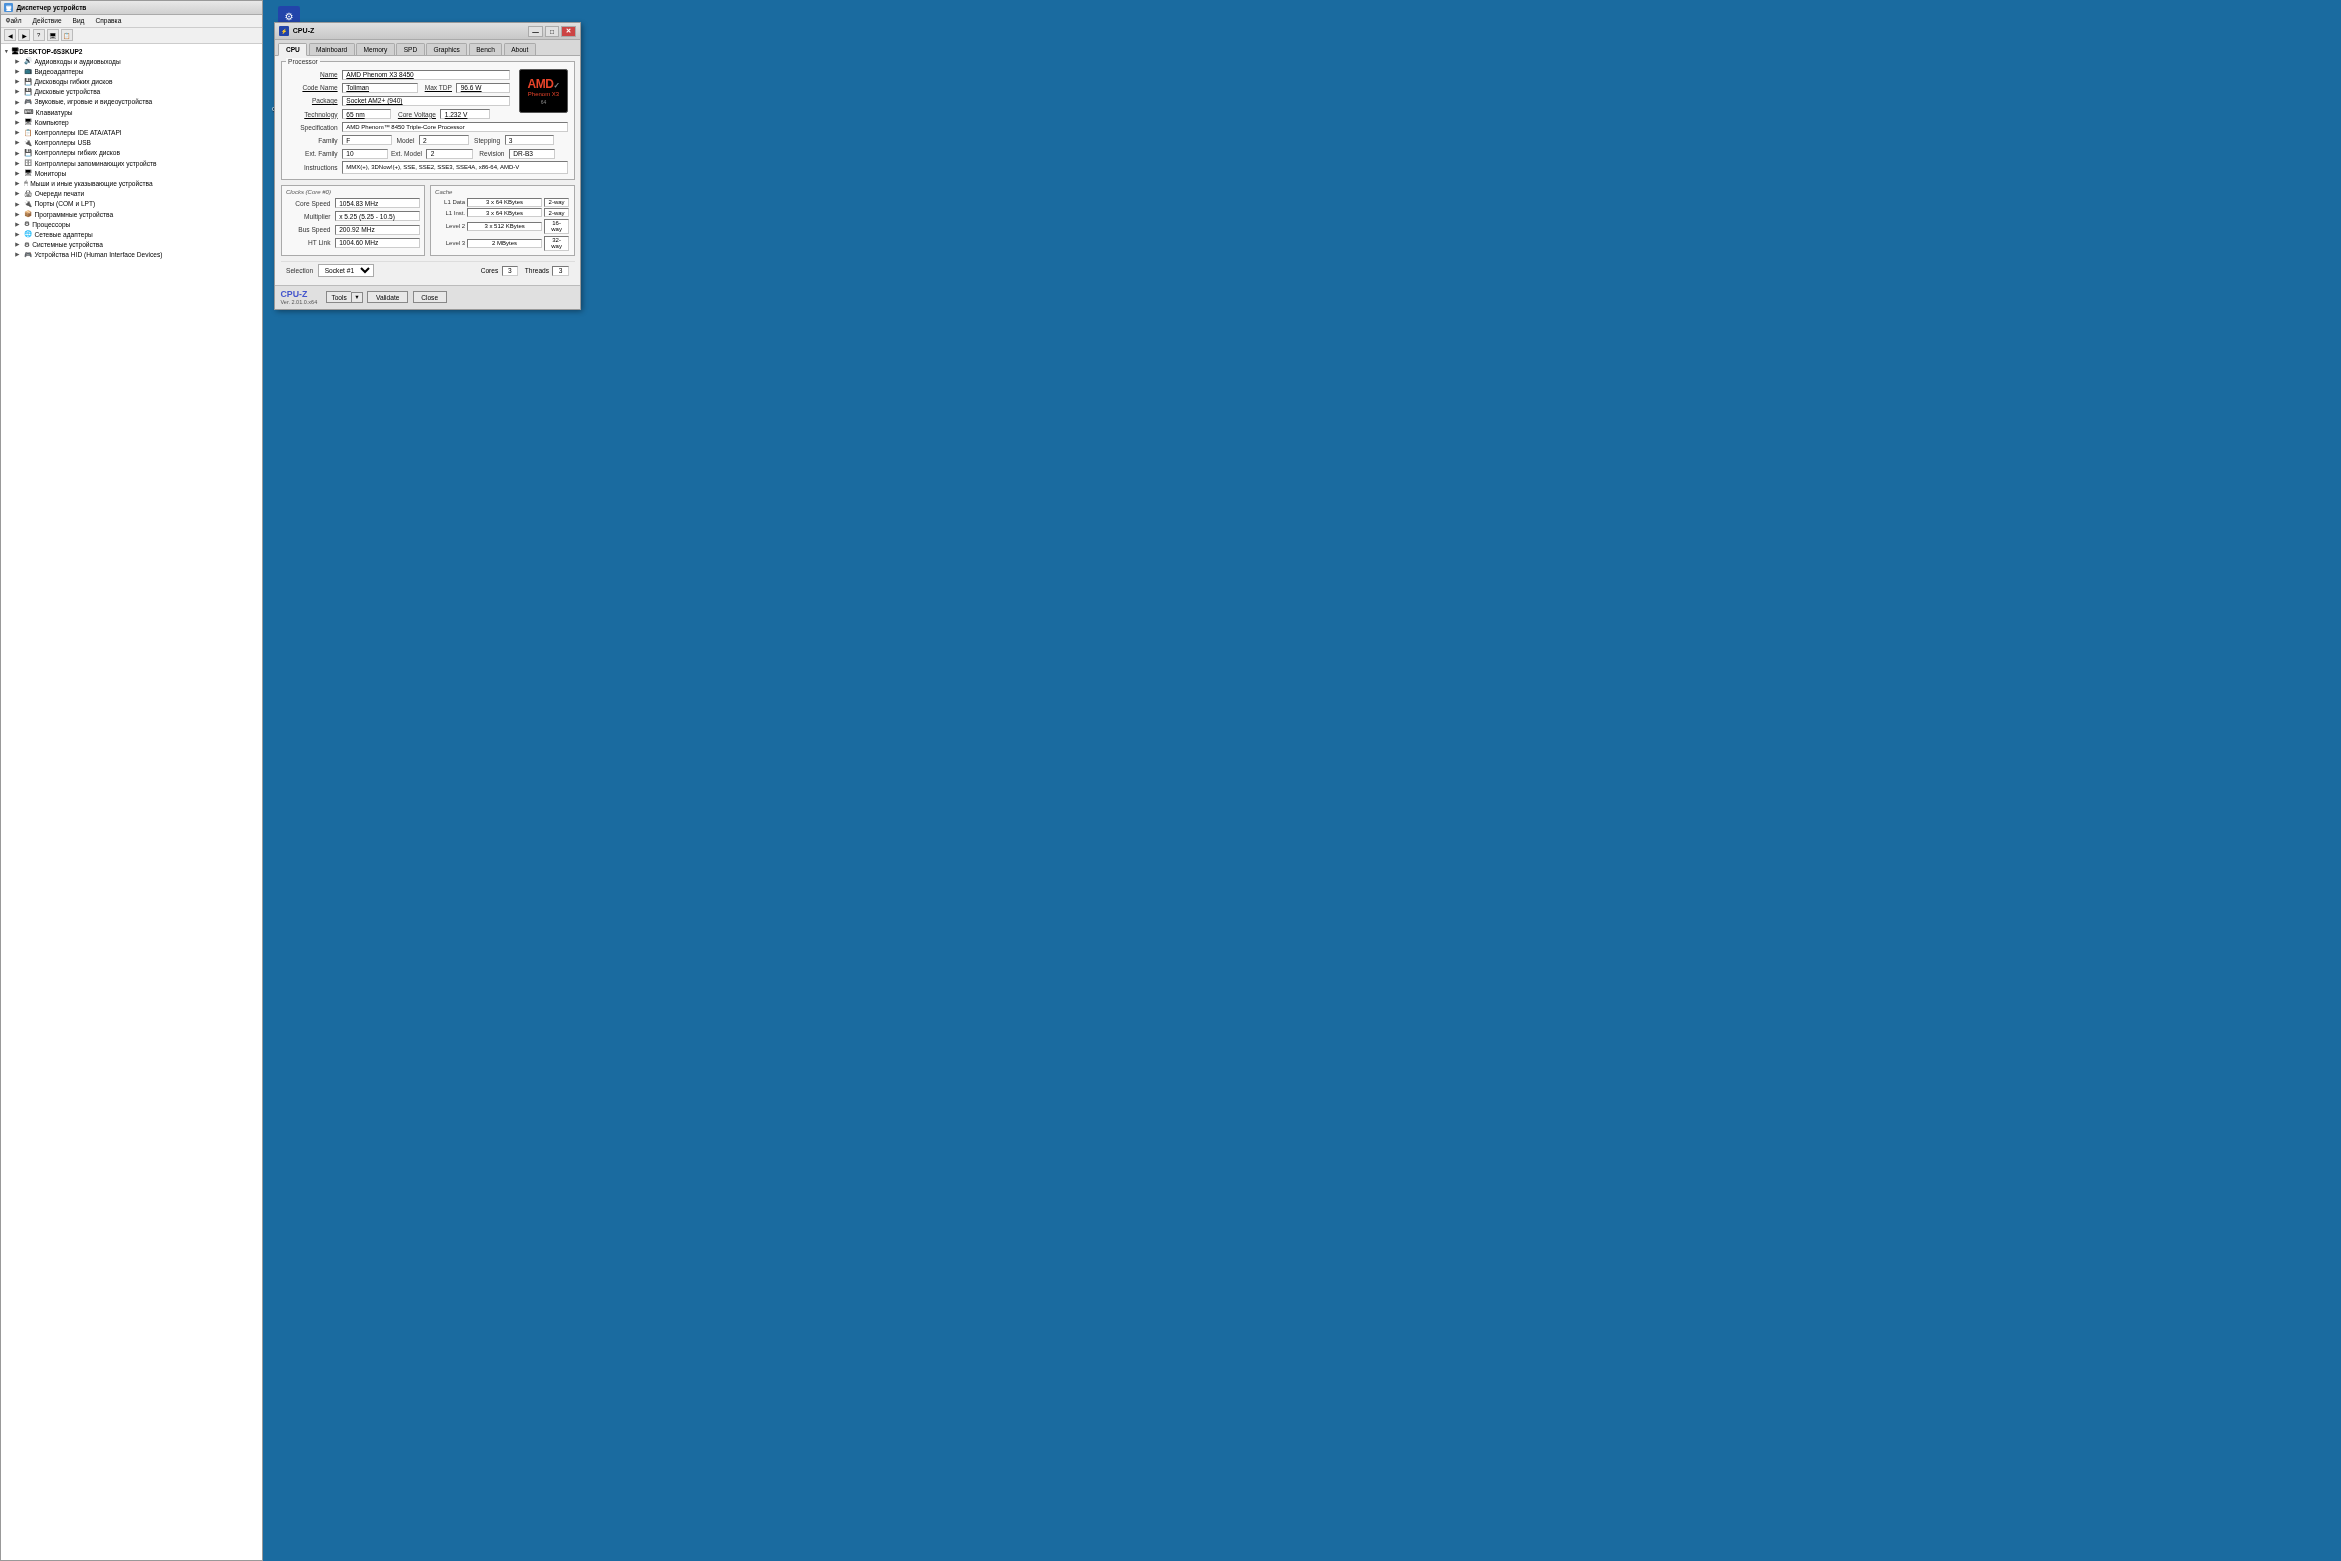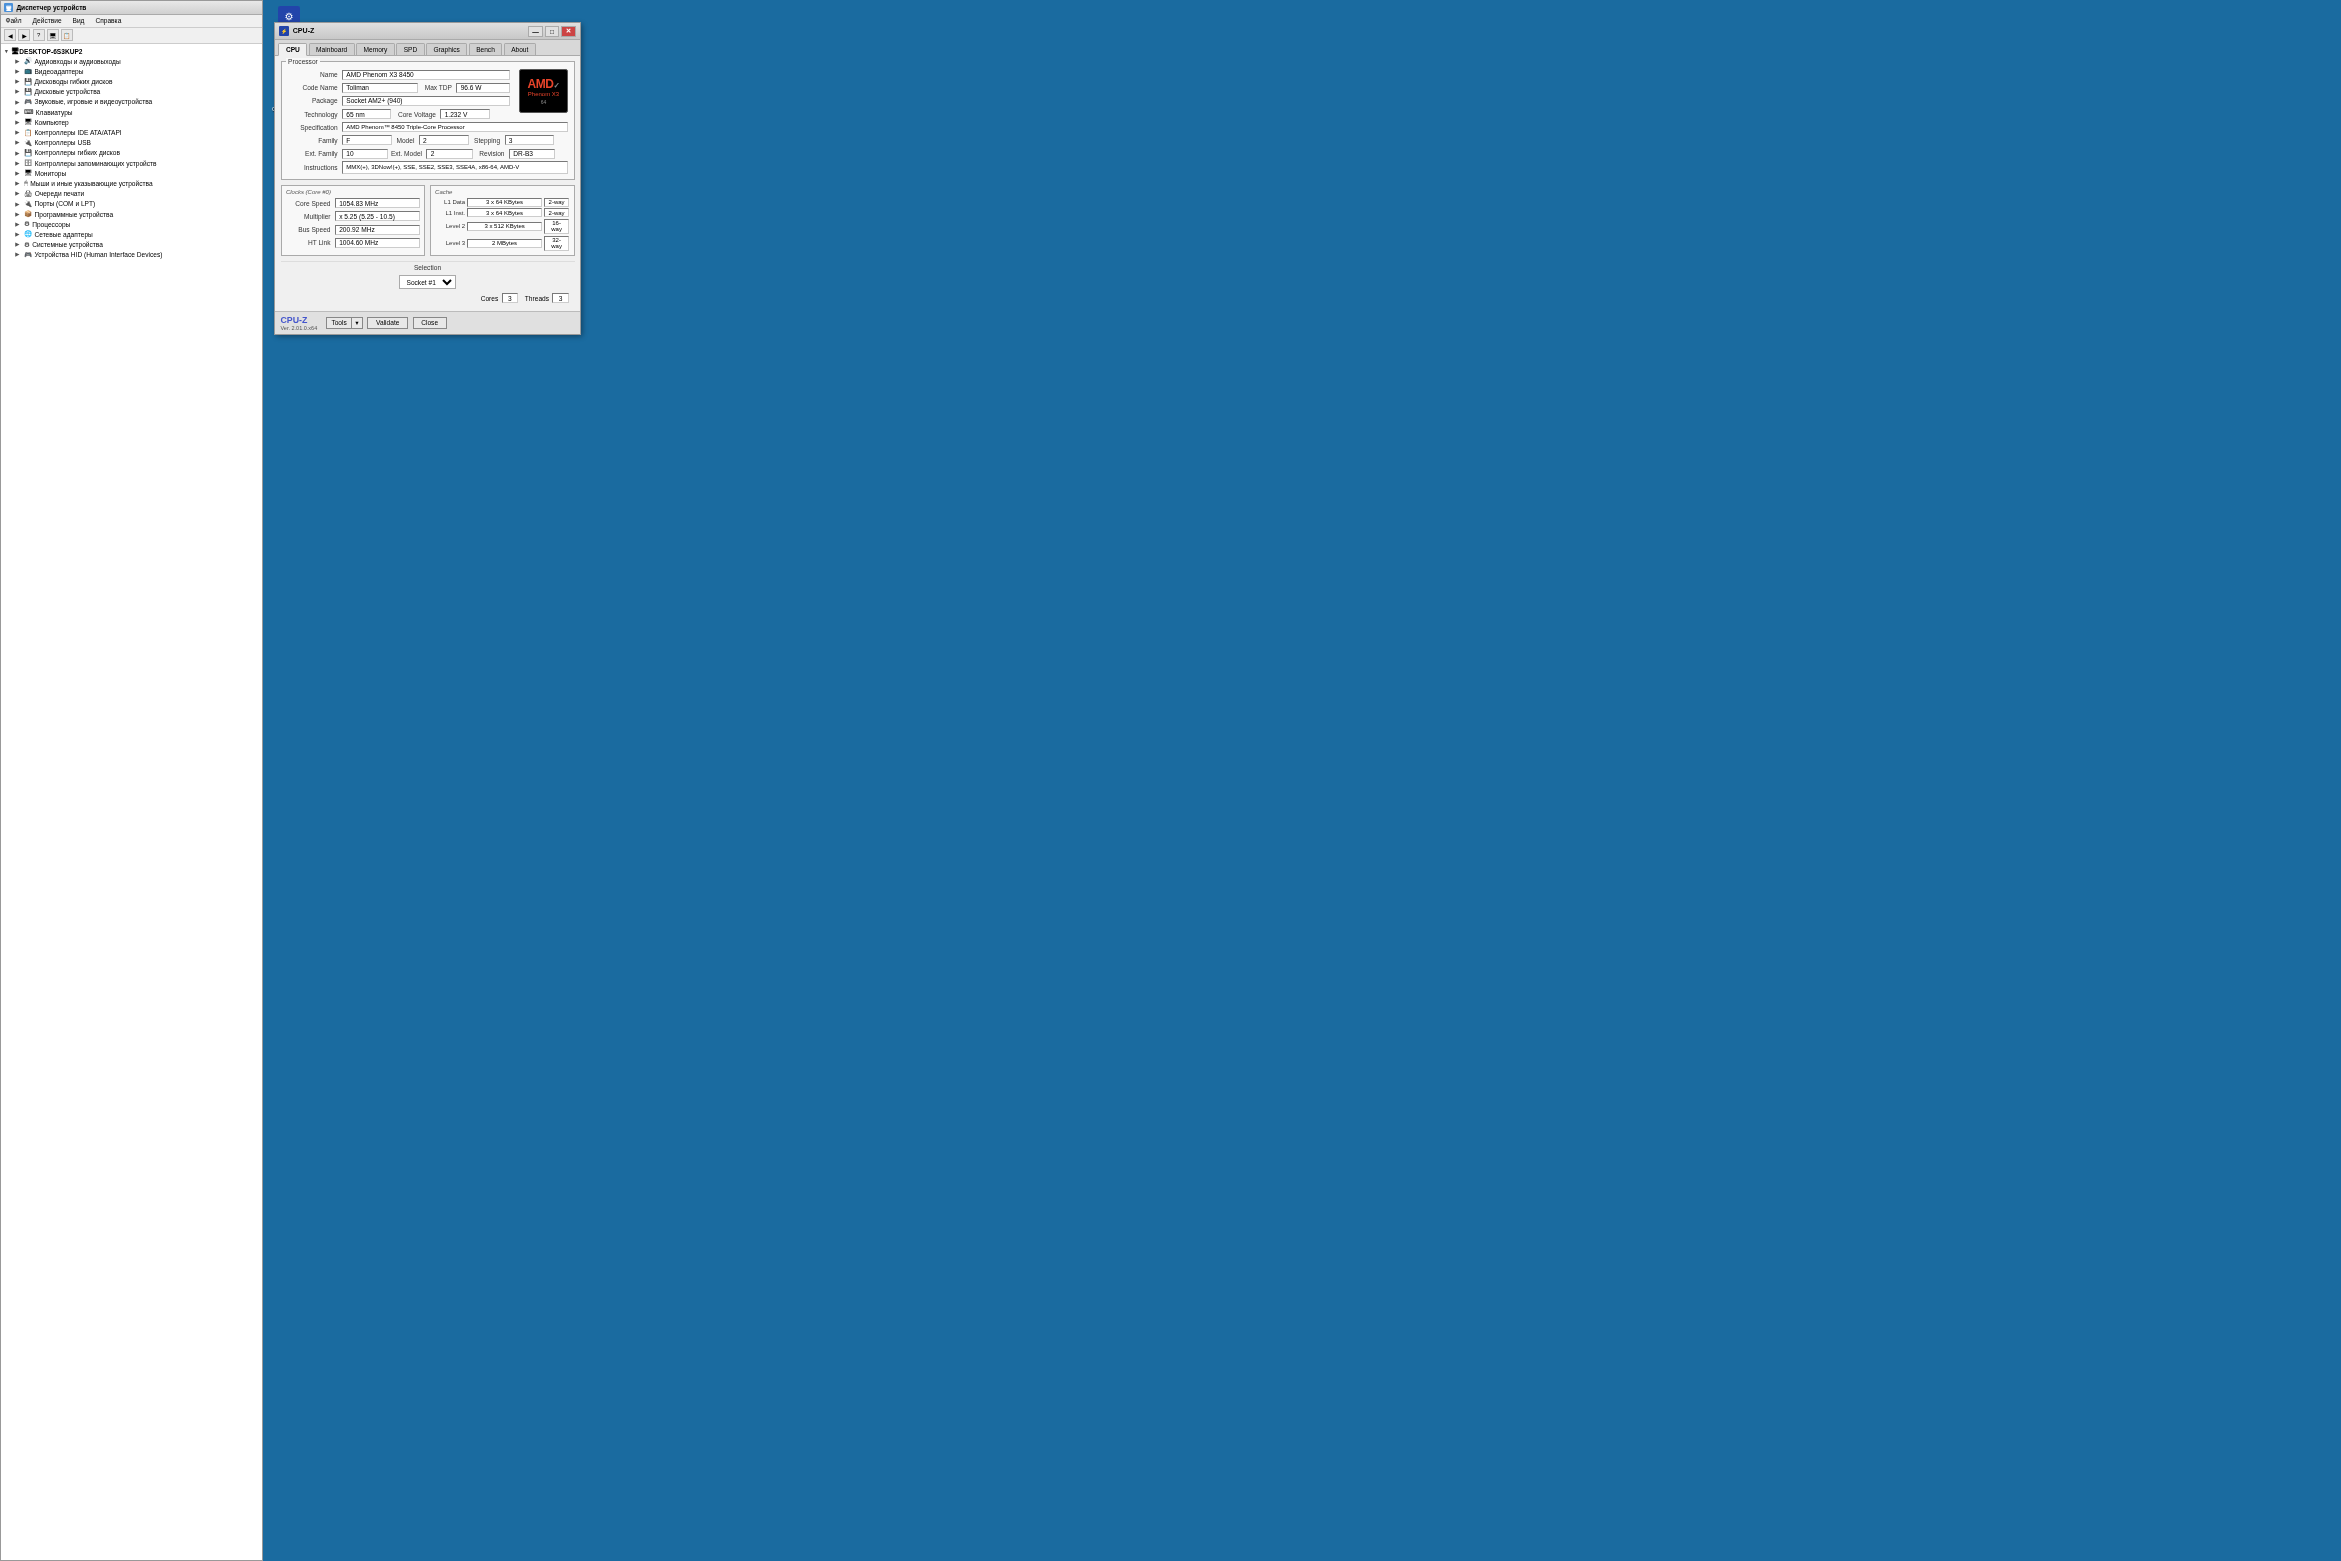--- a/index.html
+++ b/index.html
@@ -421,21 +421,20 @@
     }
 
     
     .selection-row {
       display: flex;
       align-items: center;
       padding: 2.2px 5.5px;
       background: #f0f0f0;
       border-top: 0.5px solid #ddd;
       gap: 4.4px;
-      flex-direction: column;
     }
 
     .sel-label { font-size: 6.6px; color: #333; }
 
     .sel-dropdown {
       padding: 1.1px 2.2px;
       border: 0.5px solid #aaa;
       background: white;
       font-size: 6.6px;
       min-width: 55px;
@@ -669,21 +668,21 @@
       <div class="cpuz-tab">Graphics</div>
       <div class="cpuz-tab">Bench</div>
       <div class="cpuz-tab">About</div>
     </div>
 
     <div class="cpuz-content">
 
       <div class="section-legend">
         <div class="section-legend-title">Processor</div>
 
-        <div style="display:flex; gap:4.4px;">
+        <div style="display:flex; gap:4.4px;text-decoration:underline;">
           <div style="flex:1;">
 
             <div class="cpuz-row">
               <div class="cpuz-label">Name</div>
               <div class="cpuz-value">AMD Phenom X3 8450</div>
             </div>
 
             <div class="cpuz-row">
               <div class="cpuz-label">Code Name</div>
               <div class="cpuz-value" style="flex:0.6;">Toliman</div>

